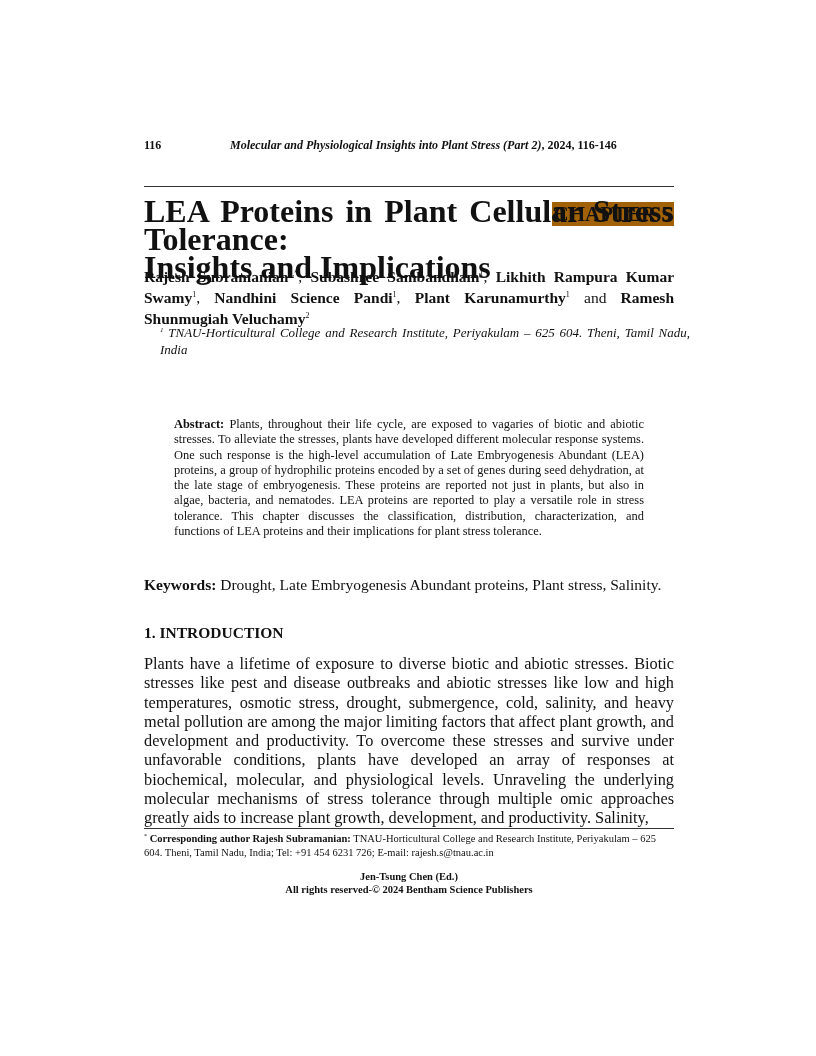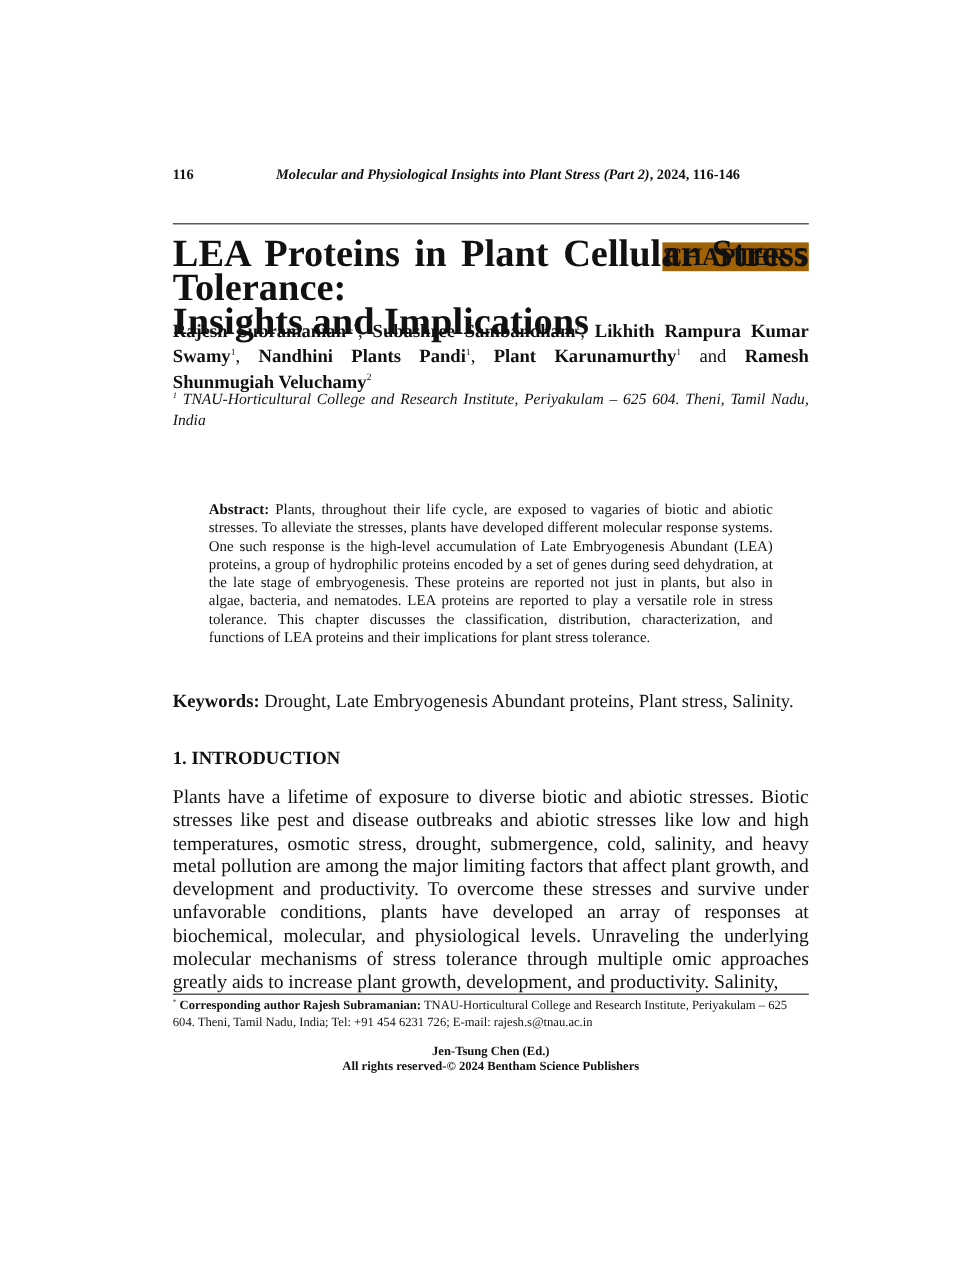--- a/index.html
+++ b/index.html
@@ -11,21 +11,21 @@
   .header-line .journal .ny { font-style:normal; }
   .chapter-box { position:absolute; right:142px; top:158px; background:#a16207; font-size:21px; font-weight:bold; padding:0 2px; line-height:24px;margin-top:40px; }
   .rule { position:absolute; left:144px; top:182px; width:530px; height:1px; background:#333; }
   .title { position:absolute; left:144px; top:193px; width:530px; font-size:32px; font-weight:bold; line-height:28px; text-align:justify; text-align-last:left; }
   .title .l1 { display:block; text-align:justify; text-align-last:justify; }
   .authors { position:absolute; left:144px; top:262px; width:530px; font-size:15.5px; line-height:21px; text-align:justify; }
   .authors b { font-weight:bold; }
   .authors sup { font-size:8px; vertical-align:super; line-height:0; }
   .aff { position:absolute; left:144px; width:530px; font-size:13px; font-style:italic; line-height:17px; text-align:justify; }
   .aff sup { font-size:7px; vertical-align:super; line-height:0; }
-  .aff1 { top:320px; }
+  .aff1 { top:320px;margin-left:16px; }
   .aff2 { top:354px; }
   .abstract { position:absolute; left:174px; top:413px; width:470px; font-size:12.4px; line-height:15.3px; text-align:justify; }
   .abstract b { font-weight:bold; }
   .keywords { position:absolute; left:144px; top:571px; width:530px; font-size:15.5px; line-height:20px; text-align:justify; }
   .keywords b { font-weight:bold; }
   .section { position:absolute; left:144px; top:620px; font-size:15.5px; font-weight:bold; }
   .body-text { position:absolute; left:144px; top:650px; width:530px; font-size:16.3px; line-height:19.3px; text-align:justify; }
   .fn-rule { position:absolute; left:144px; top:824px; width:530px; height:1px; background:#333; }
   .footnote { position:absolute; left:144px; top:828px; width:530px; font-size:10.5px; line-height:13.5px; }
   .footnote sup { font-size:6px; vertical-align:super; line-height:0; }
@@ -44,21 +44,21 @@
 
   <div class="chapter-box">CHAPTER 5</div>
   <div class="rule"></div>
 
   <div class="title">
     <span class="l1">LEA Proteins in Plant Cellular Stress Tolerance:</span>
     <span>Insights and Implications</span>
   </div>
 
   <div class="authors">
-    <b>Rajesh Subramanian</b><sup>1,*</sup><span>, </span><b>Subashree Sambandham</b><sup>1</sup><span>, </span><b>Likhith Rampura Kumar Swamy</b><sup>1</sup><span>, </span><b>Nandhini Plants Pandi</b><sup>1</sup><span>, </span><b>Plant Karunamurthy</b><sup>1</sup><span> and </span><b>Ramesh Shunmugiah Veluchamy</b><sup>2</sup>
+    <b>Rajesh Subramanian</b><sup>1,*</sup><span>, </span><b>Subashree Sambandham</b><sup>1</sup><span>, </span><b>Likhith Rampura Kumar Swamy</b><sup>1</sup><span>, </span><b>Nandhini Science Pandi</b><sup>1</sup><span>, </span><b>Plant Karunamurthy</b><sup>1</sup><span> and </span><b>Ramesh Shunmugiah Veluchamy</b><sup>2</sup>
   </div>
 
   <div class="aff aff1"><sup>1</sup> <span>TNAU-Horticultural College and Research Institute, Periyakulam – 625 604. Theni, Tamil Nadu, India</span></div>
 
   <div class="abstract"><b>Abstract:</b> <span>Plants, throughout their life cycle, are exposed to vagaries of biotic and abiotic stresses. To alleviate the stresses, plants have developed different molecular response systems. One such response is the high-level accumulation of Late Embryogenesis Abundant (LEA) proteins, a group of hydrophilic proteins encoded by a set of genes during seed dehydration, at the late stage of embryogenesis. These proteins are reported not just in plants, but also in algae, bacteria, and nematodes. LEA proteins are reported to play a versatile role in stress tolerance. This chapter discusses the classification, distribution, characterization, and functions of LEA proteins and their implications for plant stress tolerance.</span></div>
 
   <div class="keywords"><b>Keywords:</b> <span>Drought, Late Embryogenesis Abundant proteins, Plant stress, Salinity.</span></div>
 
   <div class="section">1. INTRODUCTION</div>
   <div class="body-text">Plants have a lifetime of exposure to diverse biotic and abiotic stresses. Biotic stresses like pest and disease outbreaks and abiotic stresses like low and high temperatures, osmotic stress, drought, submergence, cold, salinity, and heavy metal pollution are among the major limiting factors that affect plant growth, and development and productivity. To overcome these stresses and survive under unfavorable conditions, plants have developed an array of responses at biochemical, molecular, and physiological levels. Unraveling the underlying molecular mechanisms of stress tolerance through multiple omic approaches greatly aids to increase plant growth, development, and productivity. Salinity,</div>

